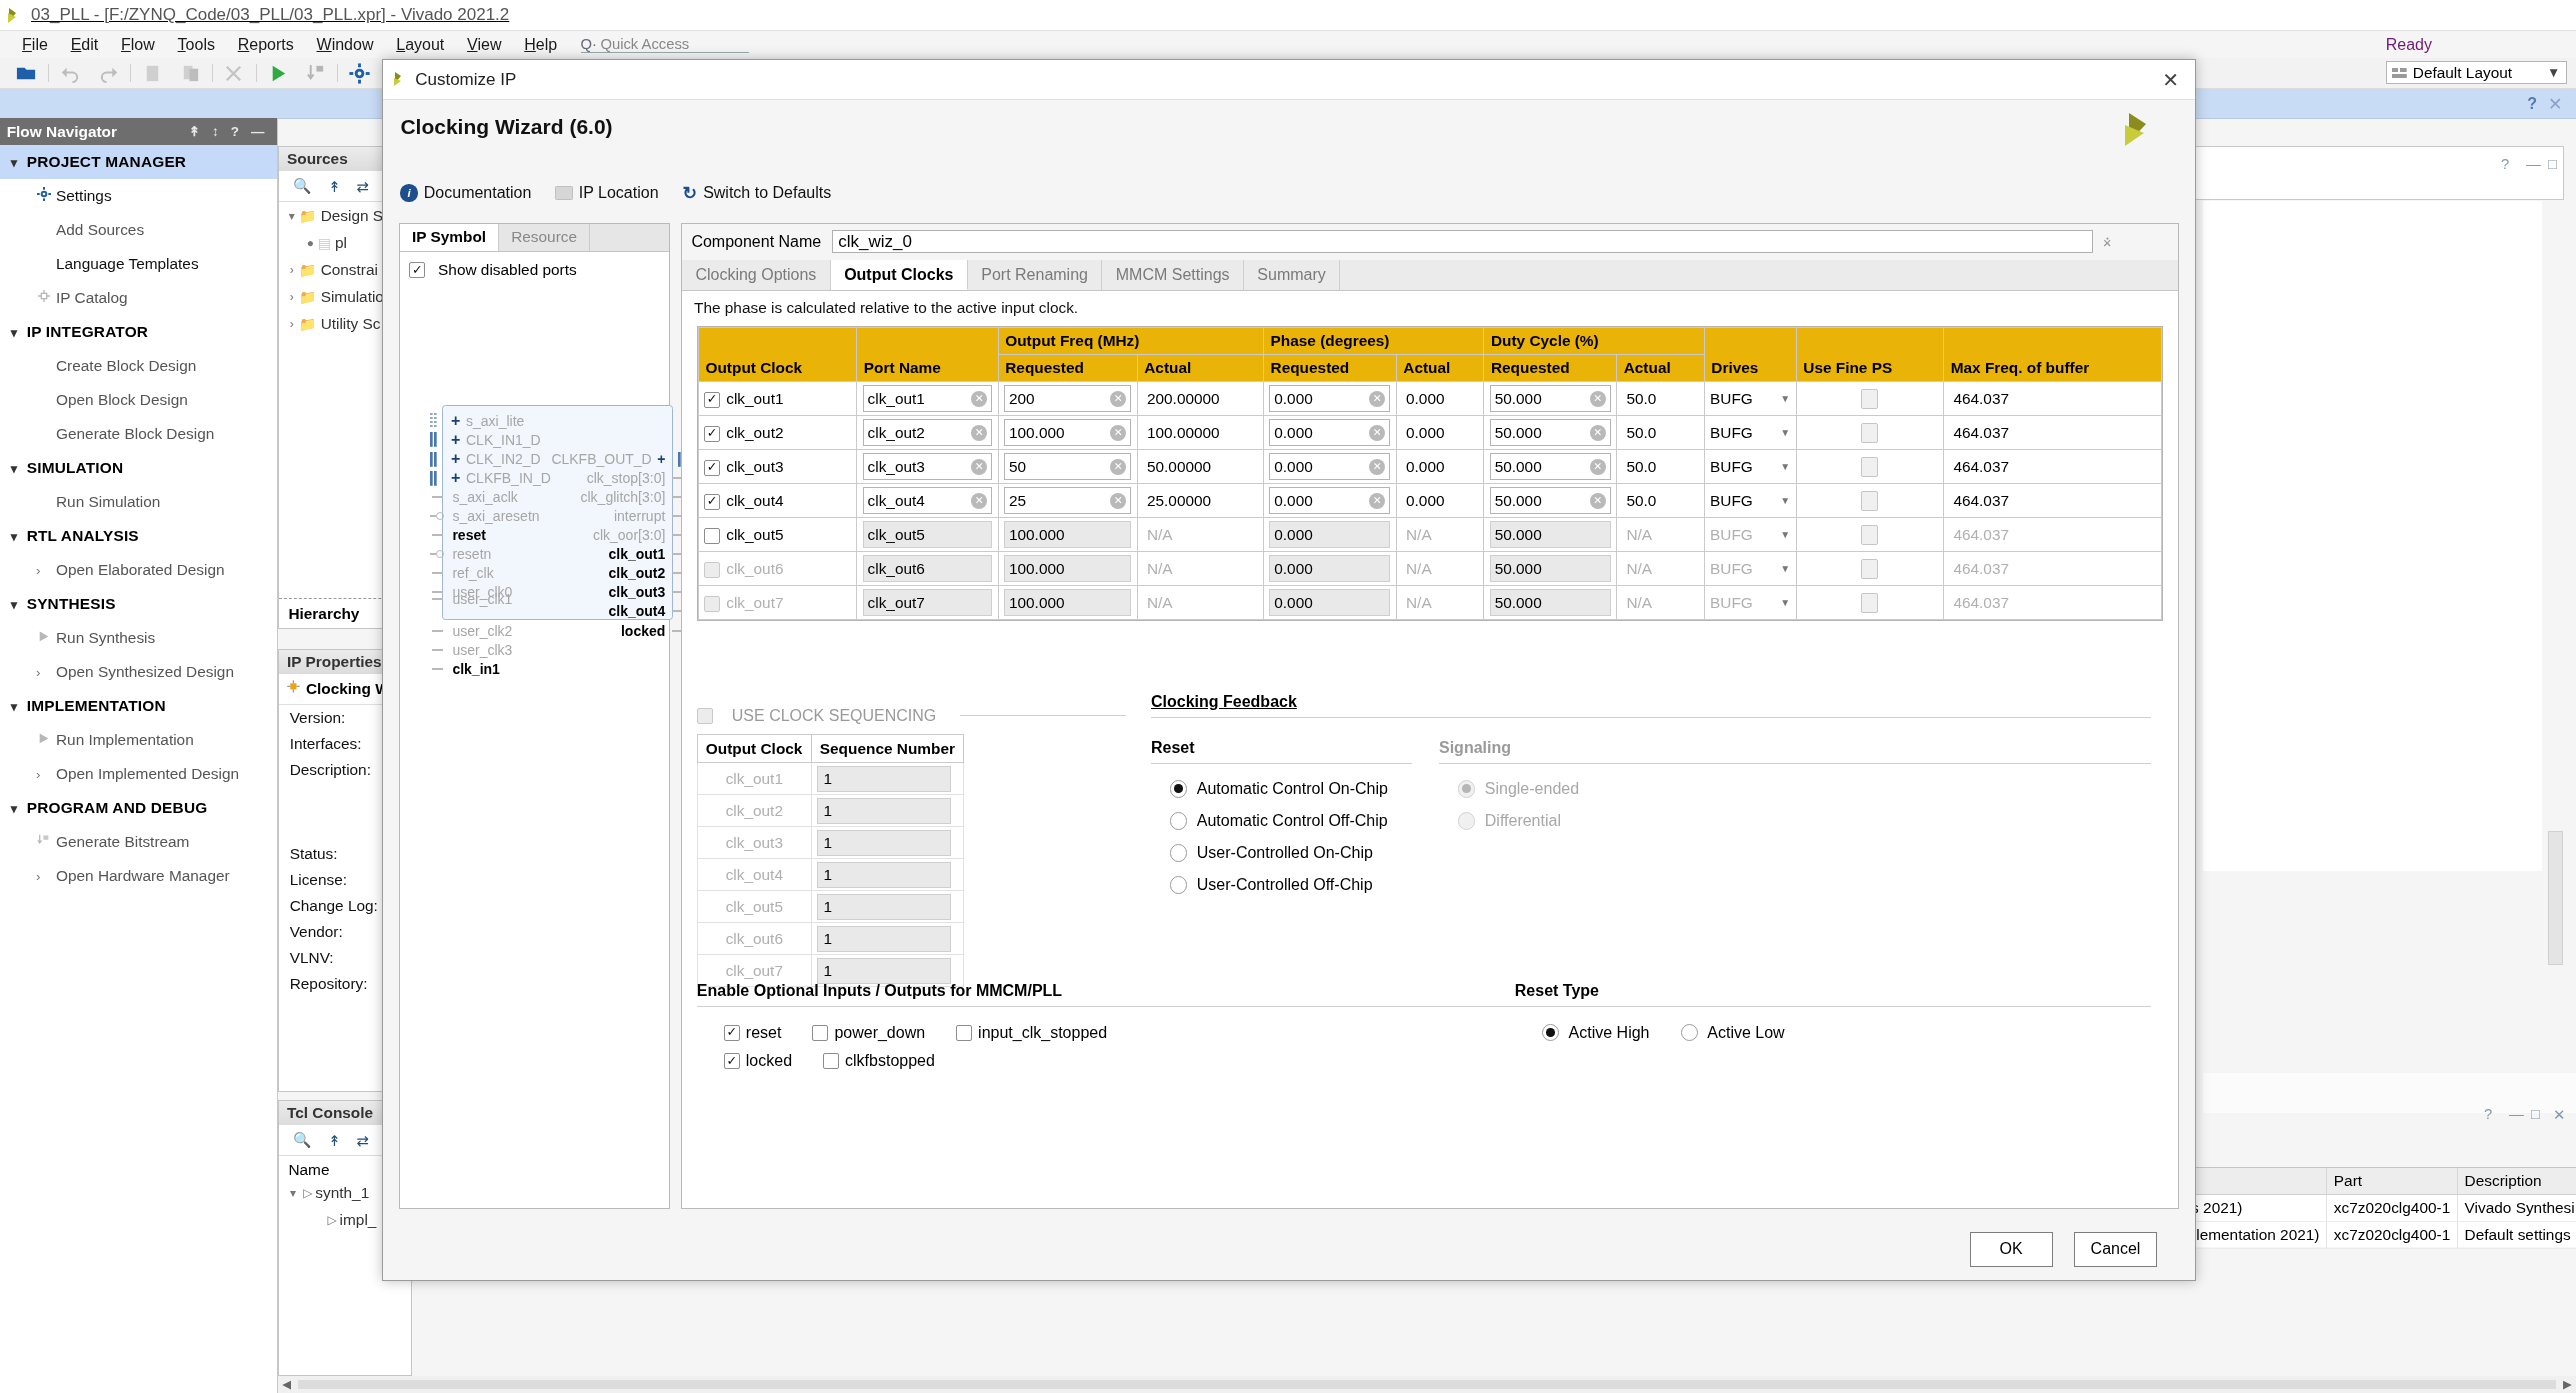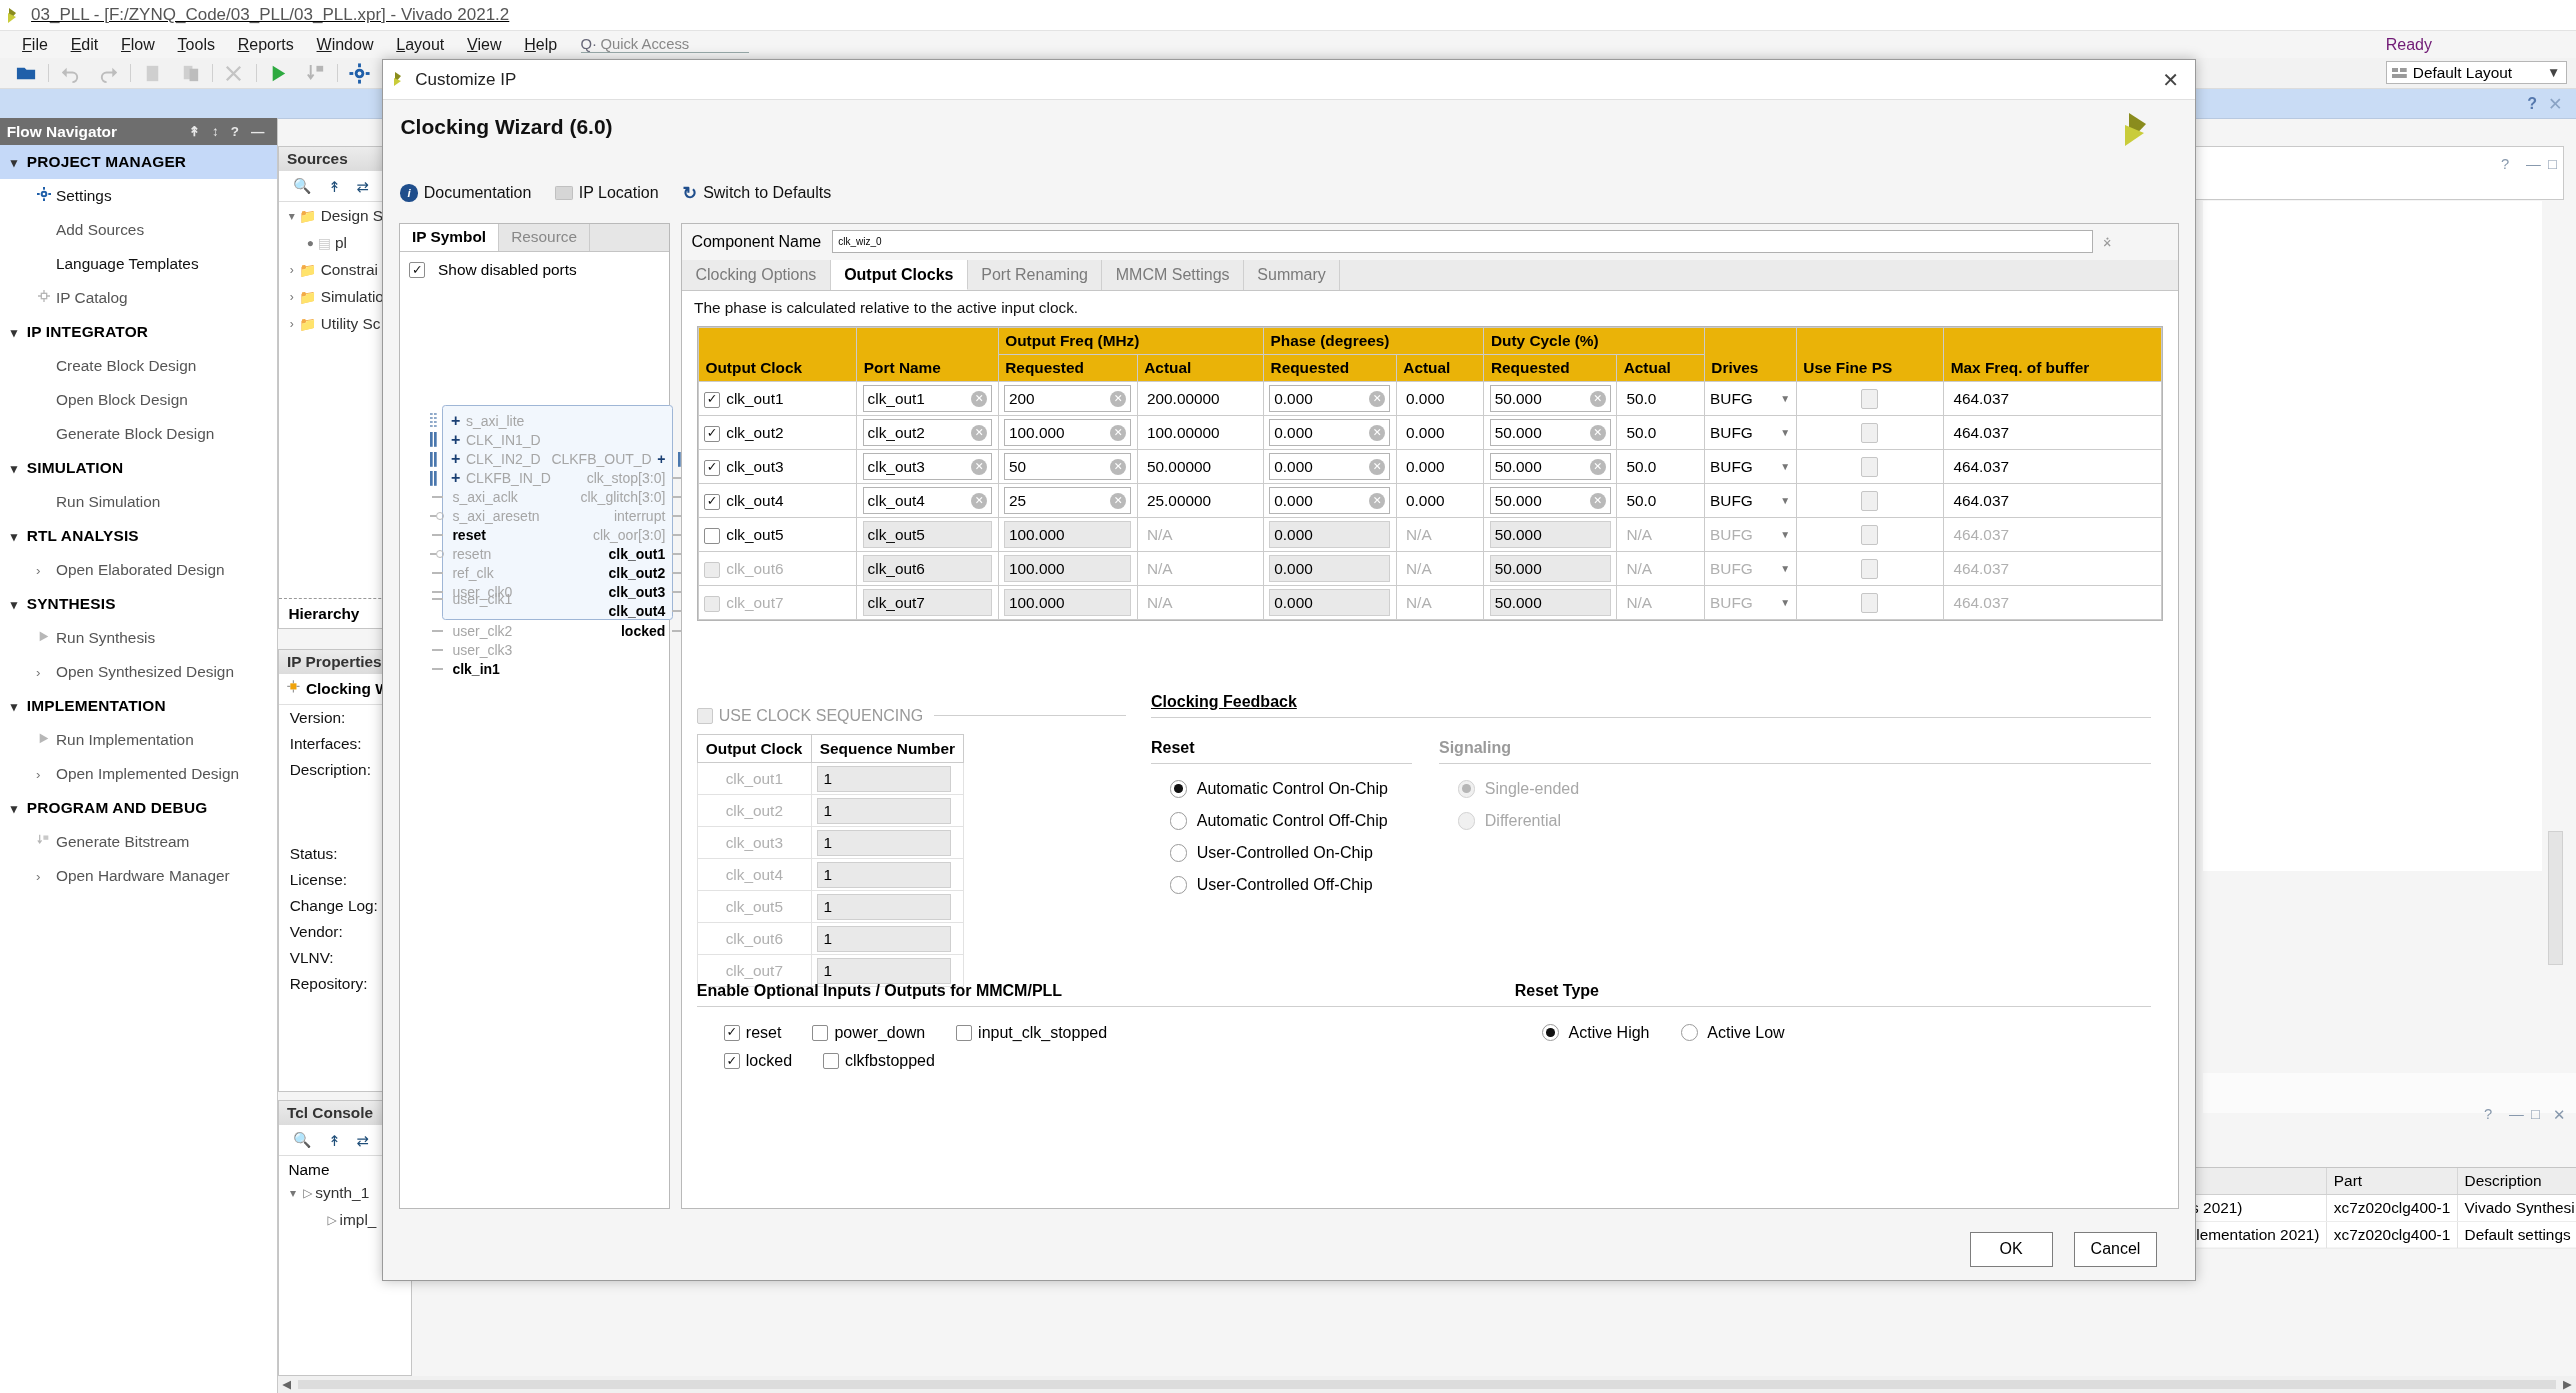--- a/index.html
+++ b/index.html
@@ -163,21 +163,21 @@
                       repeating-linear-gradient(#8fa9c9 0 2px, transparent 2px 4px) 4.7px 0/2.7px 14.8px no-repeat;}
   .circ { position:absolute; left:-13.4px; width:13.4px; height:8px;}
   .circ:before{content:"";position:absolute;left:0;top:2.7px;width:6.7px;height:2px;background:#b9b9b9;}
   .circ:after{content:"";position:absolute;left:6px;top:0px;width:6px;height:6px;border:1.3px solid #b9b9b9;border-radius:50%;}
 
   
   #cfg { position:absolute; left:298px; right:16px; top:6.7px; bottom:9.4px; background:#fff;
          border:0.7px solid #b9b9b9;}
   .cname { display:flex; align-items:center; height:36px; padding-left:9.4px; background:#f5f5f5;
            font-size:16px;}
-  .cname input { margin-left:10.7px; width:1261px; height:23px; font-size:10px; padding:1.3px 5.4px;
+  .cname input { margin-left:10.7px; width:1261px; height:23px; font-size:17px; padding:1.3px 5.4px;
                  border:0.7px solid #b0b0b0; font-family:"Liberation Sans",sans-serif;}
   .cname .clearx { margin-left:9.4px; color:#9a9a9a; font-size:17px;}
 
   .ctabs { display:flex; height:31px; background:#ebebeb; border-bottom:0.7px solid #c6c6c6;}
   .ctab { padding:0 13.4px; display:flex; align-items:center; font-size:16px; color:#7a7a7a;
           border-right:0.7px solid #cfcfcf;}
   .ctab.sel { background:#fff; color:#000; font-weight:bold; border-bottom:0.7px solid #fff;
               margin-bottom:-0.7px;}
   .ctab.blank { flex:1; border-right:none;}
 
@@ -204,21 +204,21 @@
          vertical-align:middle; margin-right:6px;}
   .cbx.dis { background:#ececec; border-color:#cacaca;}
   .cbx.on:after { content:"✓"; color:#111; font-size:12.7px; line-height:1;}
   .lbl-dis { color:#b0b0b0; }
   .drv { display:flex; align-items:center; }
   .drv .cav { margin-left:auto; color:#777; font-size:10px;}
   .fineps { width:17.4px;height:20px;border:0.7px solid #c6c6c6;background:#f0f0f0;border-radius:2px;margin:0 auto;}
 
   
   .seq-wrap { position:absolute; left:14.8px; top:483px; width:429px;}
-  .seq-chk { display:flex; align-items:center; gap:0; font-size:16px; color:#9a9a9a;}
+  .seq-chk { display:flex; align-items:center; gap:13px; font-size:16px; color:#9a9a9a;}
   .seq-chk .cbx.dis { }
   .seq-line { flex:1; height:0.7px; background:#cfcfcf; margin-left:10.7px;}
   table.seq { border-collapse:collapse; margin-top:9.4px; font-size:15.4px; border:0.7px solid #c2c2c2;}
   table.seq th { border:0.7px solid #cbcbcb; background:#fff; text-align:left; padding:4.7px 8px;
                  font-weight:bold;}
   table.seq td { border:0.7px solid #e2e2e2; height:32px; padding:0 5.4px;}
   table.seq td.nm { color:#b0b0b0; text-align:center; width:114px;}
   .seqinput { border:0.7px solid #cfcfcf; background:#e9e9e9; height:25.5px; display:flex;
               align-items:center; padding-left:5.4px; width:134px;}
 

